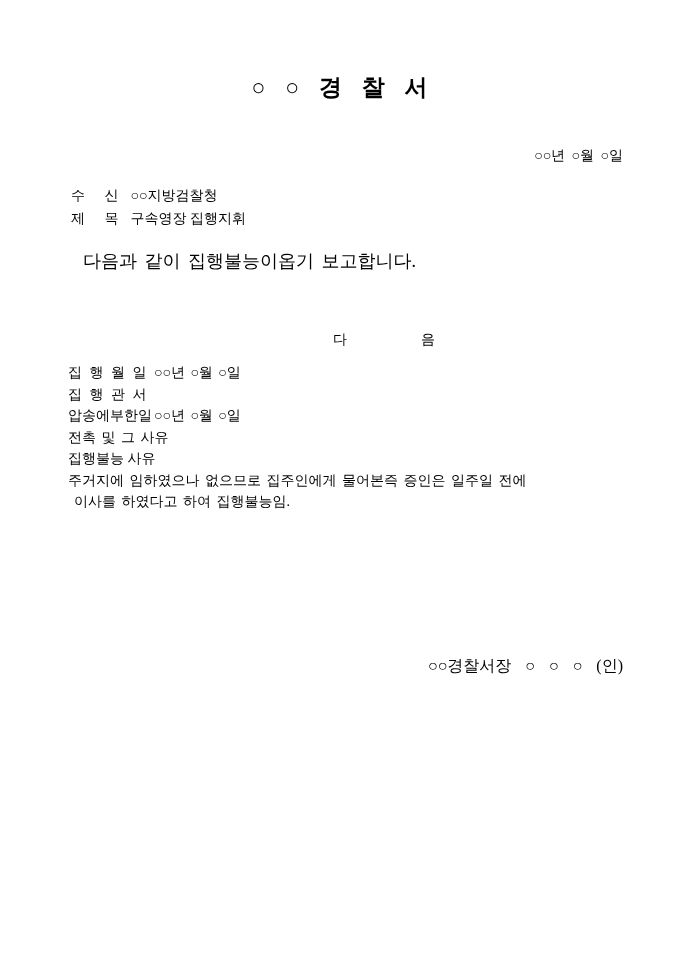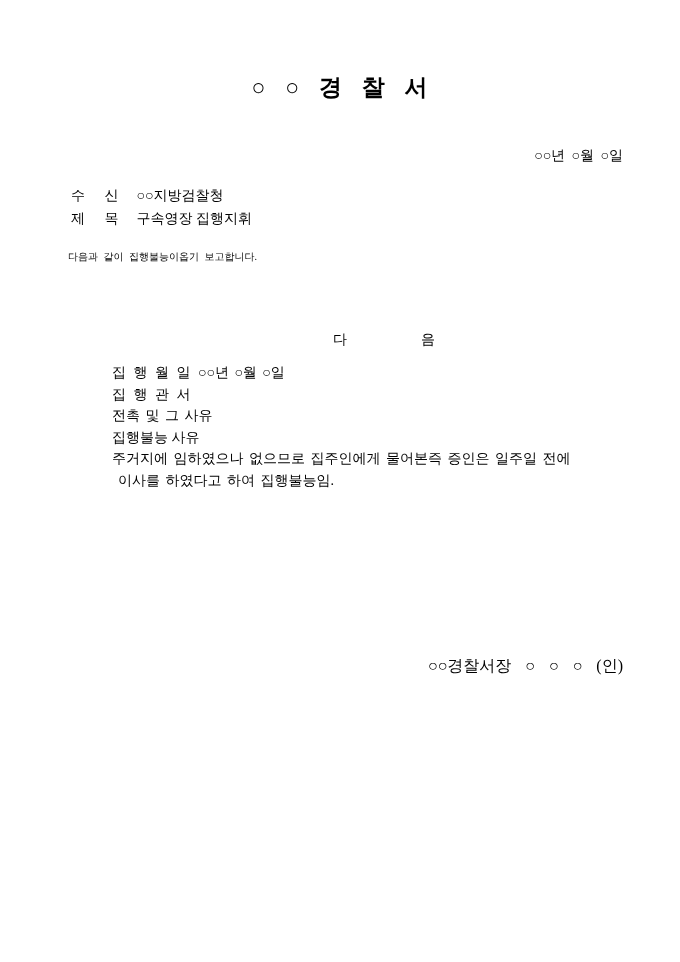--- a/index.html
+++ b/index.html
@@ -52,28 +52,28 @@
     white-space: pre;
   }
   .addr-recipient { top: 171px; }
   .addr-subject   { top: 194px; font-family: Liberation Serif, serif; }
   .addr-label {
     display: inline-block;
     word-spacing: 16px;
     white-space: pre;
   }
   .addr-value {
-    margin-left: 18px;
+    margin-left: 12px;
     white-space: pre;
   }
   .intro-line {
     position: absolute;
     top: 251px;
-    left: 68px;
-    font-size: 10px;
+    left: 83px;
+    font-size: 18px;
     line-height: 1.2;
     word-spacing: 3px;
     white-space: pre;
   }
   .section-heading {
     position: absolute;
     top: 332px;
     left: 0;
     width: 680px;
     text-align: center;
@@ -83,21 +83,20 @@
   }
   .section-heading .h-right {
     margin-left: 74px;
   }
   .fields {
     position: absolute;
     top: 362px;
     left: 68px;
     width: 560px;
     font-size: 14px;
-    margin-left: 44px;
   }
   .field-row {
     line-height: 21.5px;
   }
   .f-label {
     display: inline-block;
     width: 86px;
     vertical-align: top;
     white-space: pre;
   }
@@ -158,20 +157,23 @@
   <div class="fields">
 
     <div class="field-row">
       <span class="f-label spread">집 행 월 일</span><span class="f-value">○○년 ○월 ○일</span>
     </div>
 
     <div class="field-row">
       <span class="f-label spread">집 행 관 서</span><span class="f-value"></span>
     </div>
 
+    <div class="field-row">
+      <span class="f-label">압송에부한일</span><span class="f-value">○○년 ○월 ○일</span>
+    </div>
 
     <div class="field-row">
       <span class="f-label auto-width">전촉 및 그 사유</span><span class="f-value"></span>
     </div>
 
     <div class="field-row">
       <span class="f-label">집행불능 사유</span><span class="f-value-wrap">주거지에 임하였으나 없으므로 집주인에게 물어본즉 증인은 일주일 전에 이사를 하였다고 하여 집행불능임.</span>
     </div>
 
   </div>

